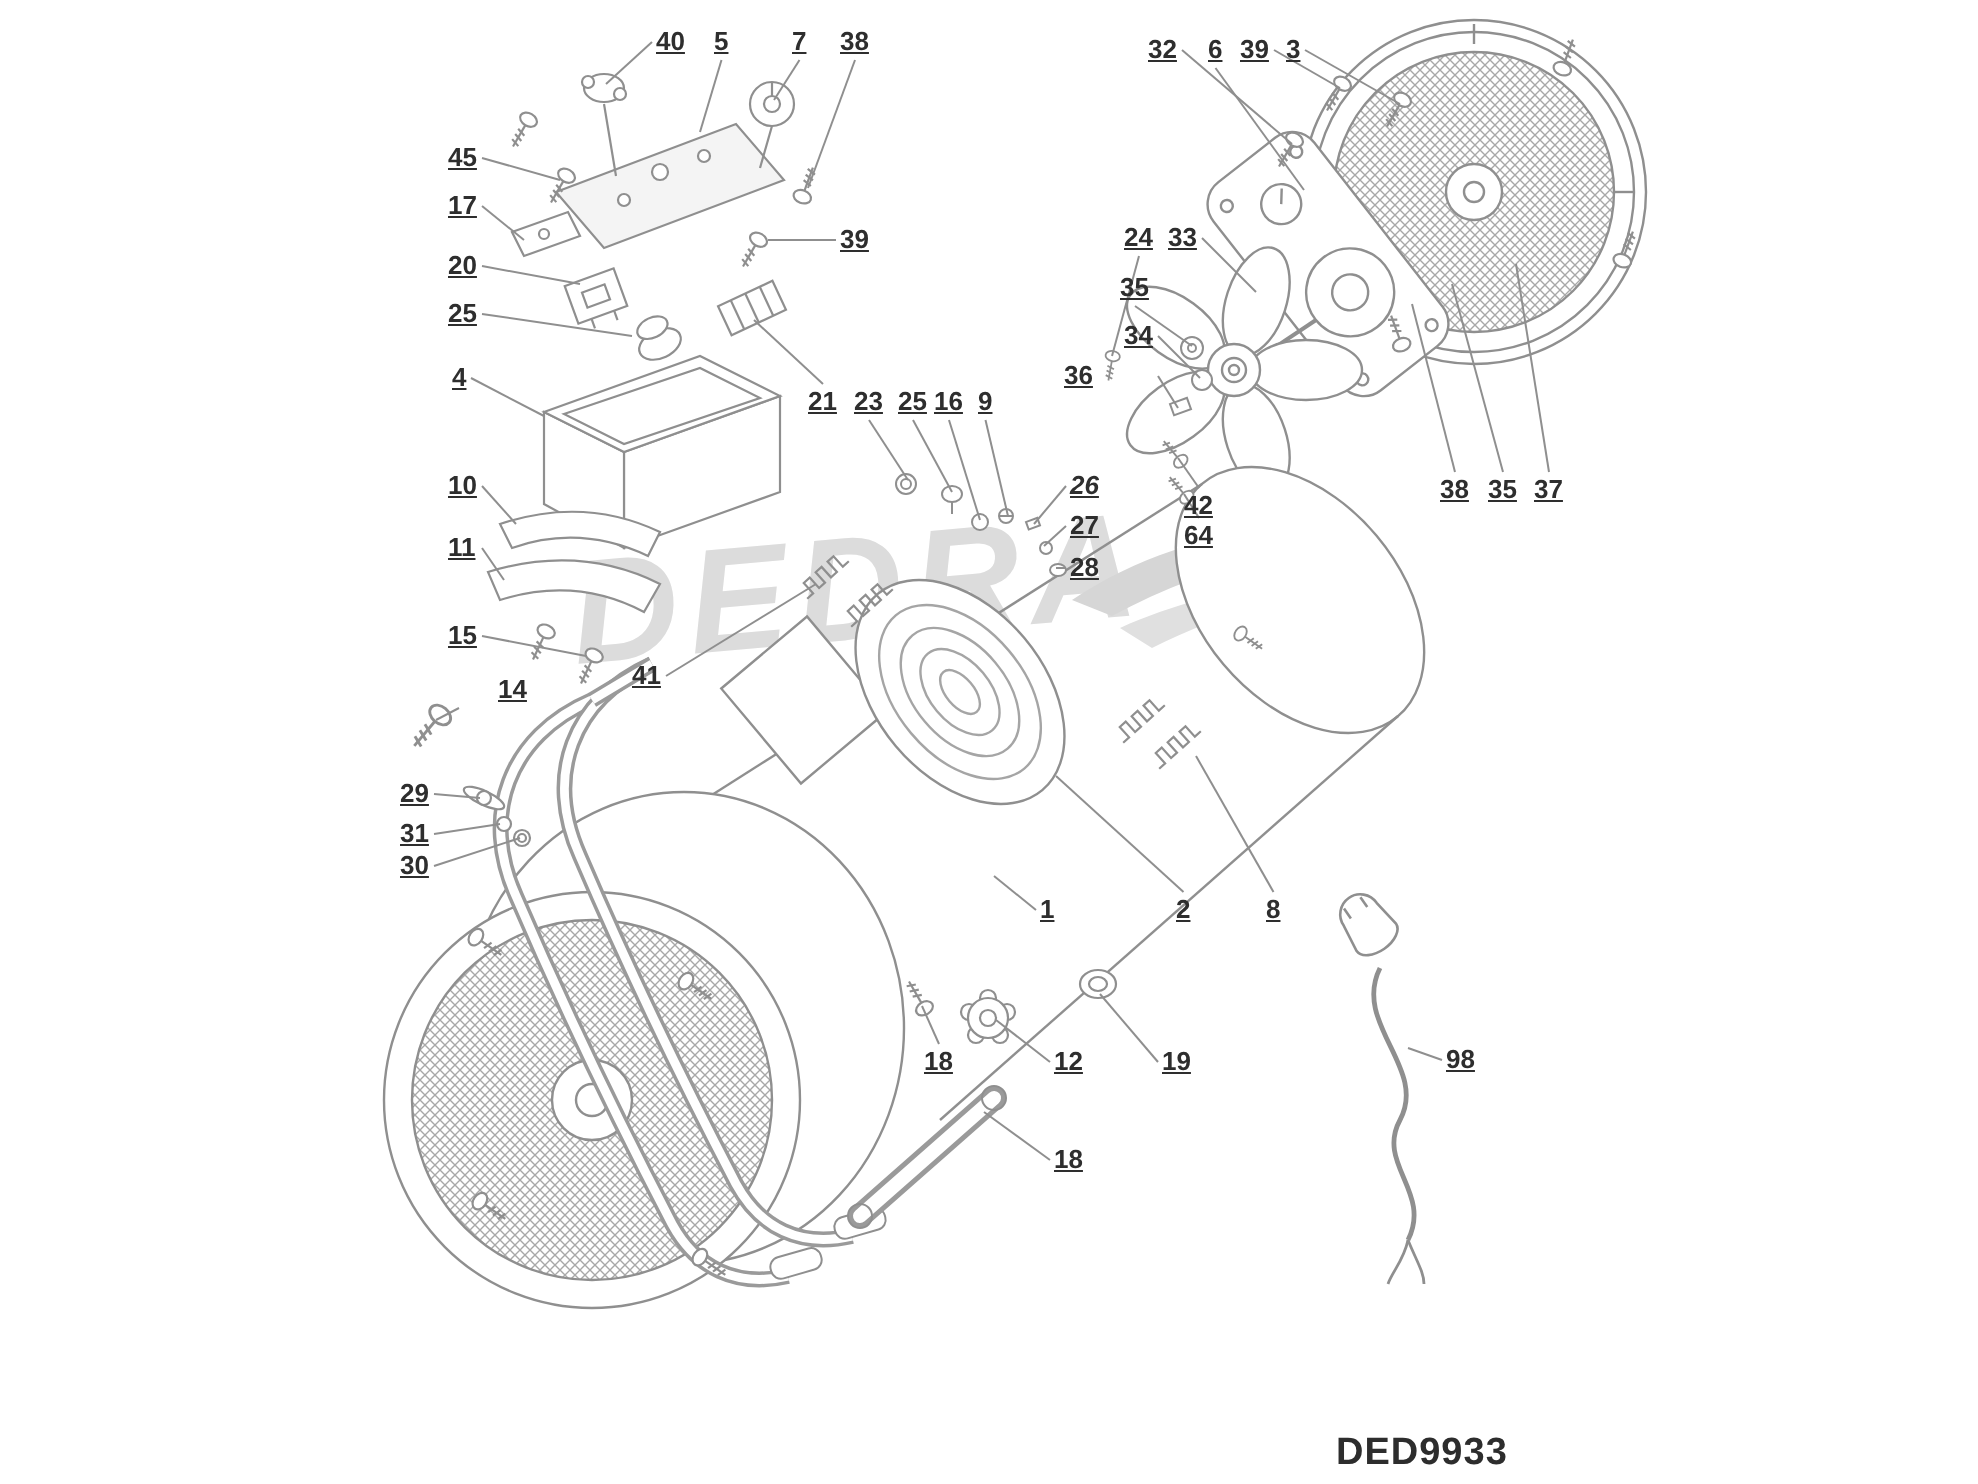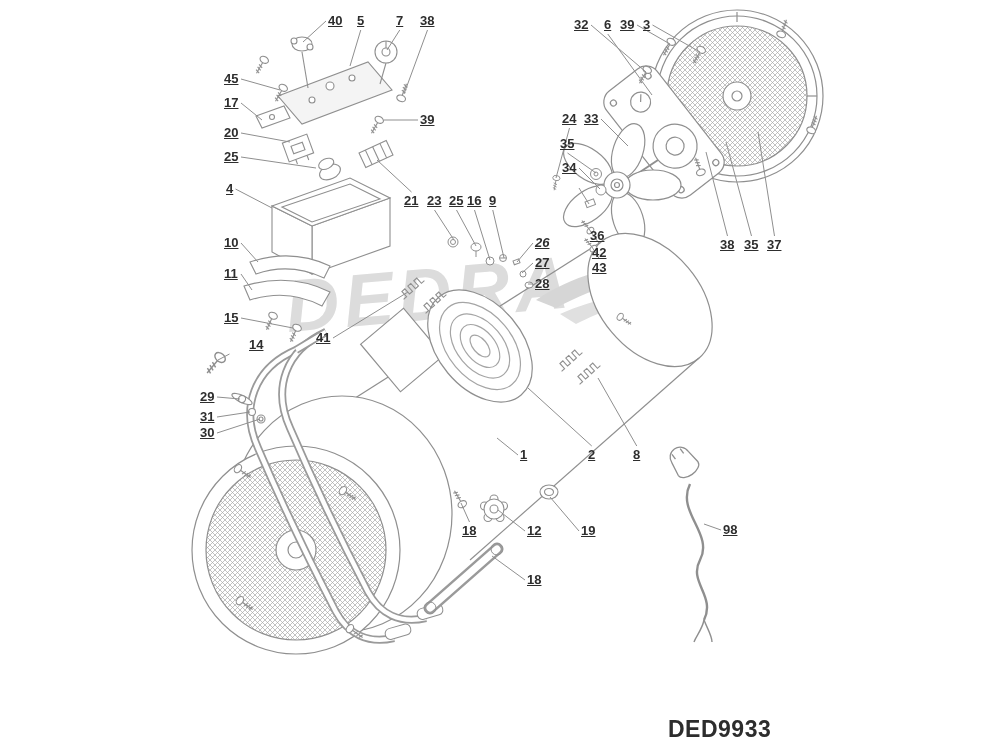--- a/index.html
+++ b/index.html
@@ -12,21 +12,21 @@
     position:relative;width:989px;height:742px;background:#fff;
     font-family:"Liberation Sans",sans-serif;overflow:hidden;
   }
   .canvas > svg{position:absolute;left:0;top:0;}
   .labels-layer{position:absolute;left:0;top:0;width:100%;height:100%;pointer-events:none;padding-left:36px;}
   .part-label{
     position:absolute;font-size:13px;font-weight:bold;color:var(--label);
     text-decoration:underline;line-height:1;white-space:nowrap;
   }
   .model{
-    position:absolute;left:668px;top:716px;font-size:23px;font-weight:bold;
+    position:absolute;left:668px;top:716px;font-size:19px;font-weight:bold;
     color:#2d2d2d;letter-spacing:0.5px;
   }
   #leaders line{stroke:var(--ink);stroke-width:1;}
 </style>
 </head>
 <body>
 
 <div class="canvas">
 
   <svg width="989" height="742" viewBox="0 0 989 742">
@@ -362,26 +362,26 @@
       <div class="part-label" style="left: 420px; top: 113px;">39</div>
       <div class="part-label" style="left: 404px; top: 194px;">21</div>
       <div class="part-label" style="left: 427px; top: 194px;">23</div>
       <div class="part-label" style="left: 449px; top: 194px;">25</div>
       <div class="part-label" style="left: 467px; top: 194px;">16</div>
       <div class="part-label" style="left: 489px; top: 194px;">9</div>
       <div class="part-label" style="left: 562px; top: 112px;">24</div>
       <div class="part-label" style="left: 584px; top: 112px;">33</div>
       <div class="part-label" style="left: 560px; top: 137px;">35</div>
       <div class="part-label" style="left: 562px; top: 161px;">34</div>
-      <div class="part-label" style="left: 590px; top: 181px; margin-top: 48px;">36</div>
+      <div class="part-label" style="left: 532px; top: 181px;">36</div>
       <div class="part-label" style="left: 535px; top: 236px; font-style: italic;">26</div>
       <div class="part-label" style="left: 535px; top: 256px;">27</div>
       <div class="part-label" style="left: 535px; top: 277px;">28</div>
       <div class="part-label" style="left: 592px; top: 246px;">42</div>
-      <div class="part-label" style="left: 592px; top: 261px;">43</div>
+      <div class="part-label" style="left: 592px; top: 261px;">64</div>
       <div class="part-label" style="left: 316px; top: 331px;">41</div>
       <div class="part-label" style="left: 720px; top: 238px;">38</div>
       <div class="part-label" style="left: 744px; top: 238px;">35</div>
       <div class="part-label" style="left: 767px; top: 238px;">37</div>
       <div class="part-label" style="left: 520px; top: 448px;">1</div>
       <div class="part-label" style="left: 588px; top: 448px;">2</div>
       <div class="part-label" style="left: 633px; top: 448px;">8</div>
       <div class="part-label" style="left: 462px; top: 524px;">18</div>
       <div class="part-label" style="left: 527px; top: 524px;">12</div>
       <div class="part-label" style="left: 581px; top: 524px;">19</div>

